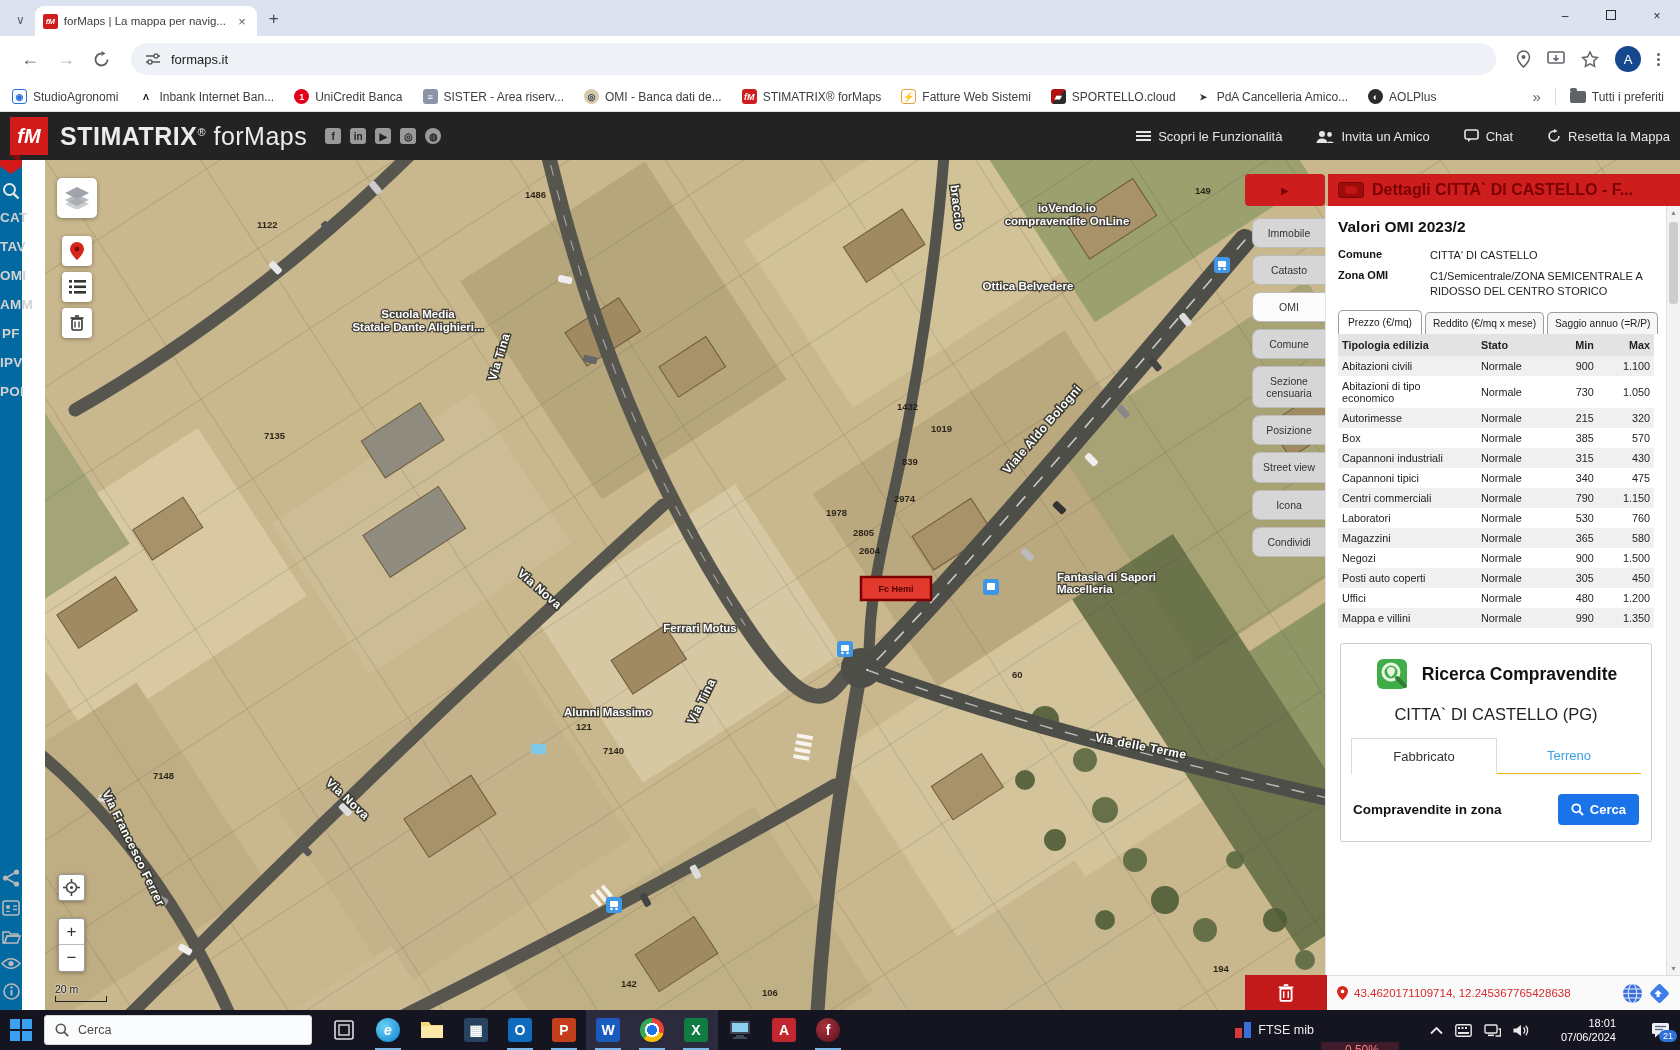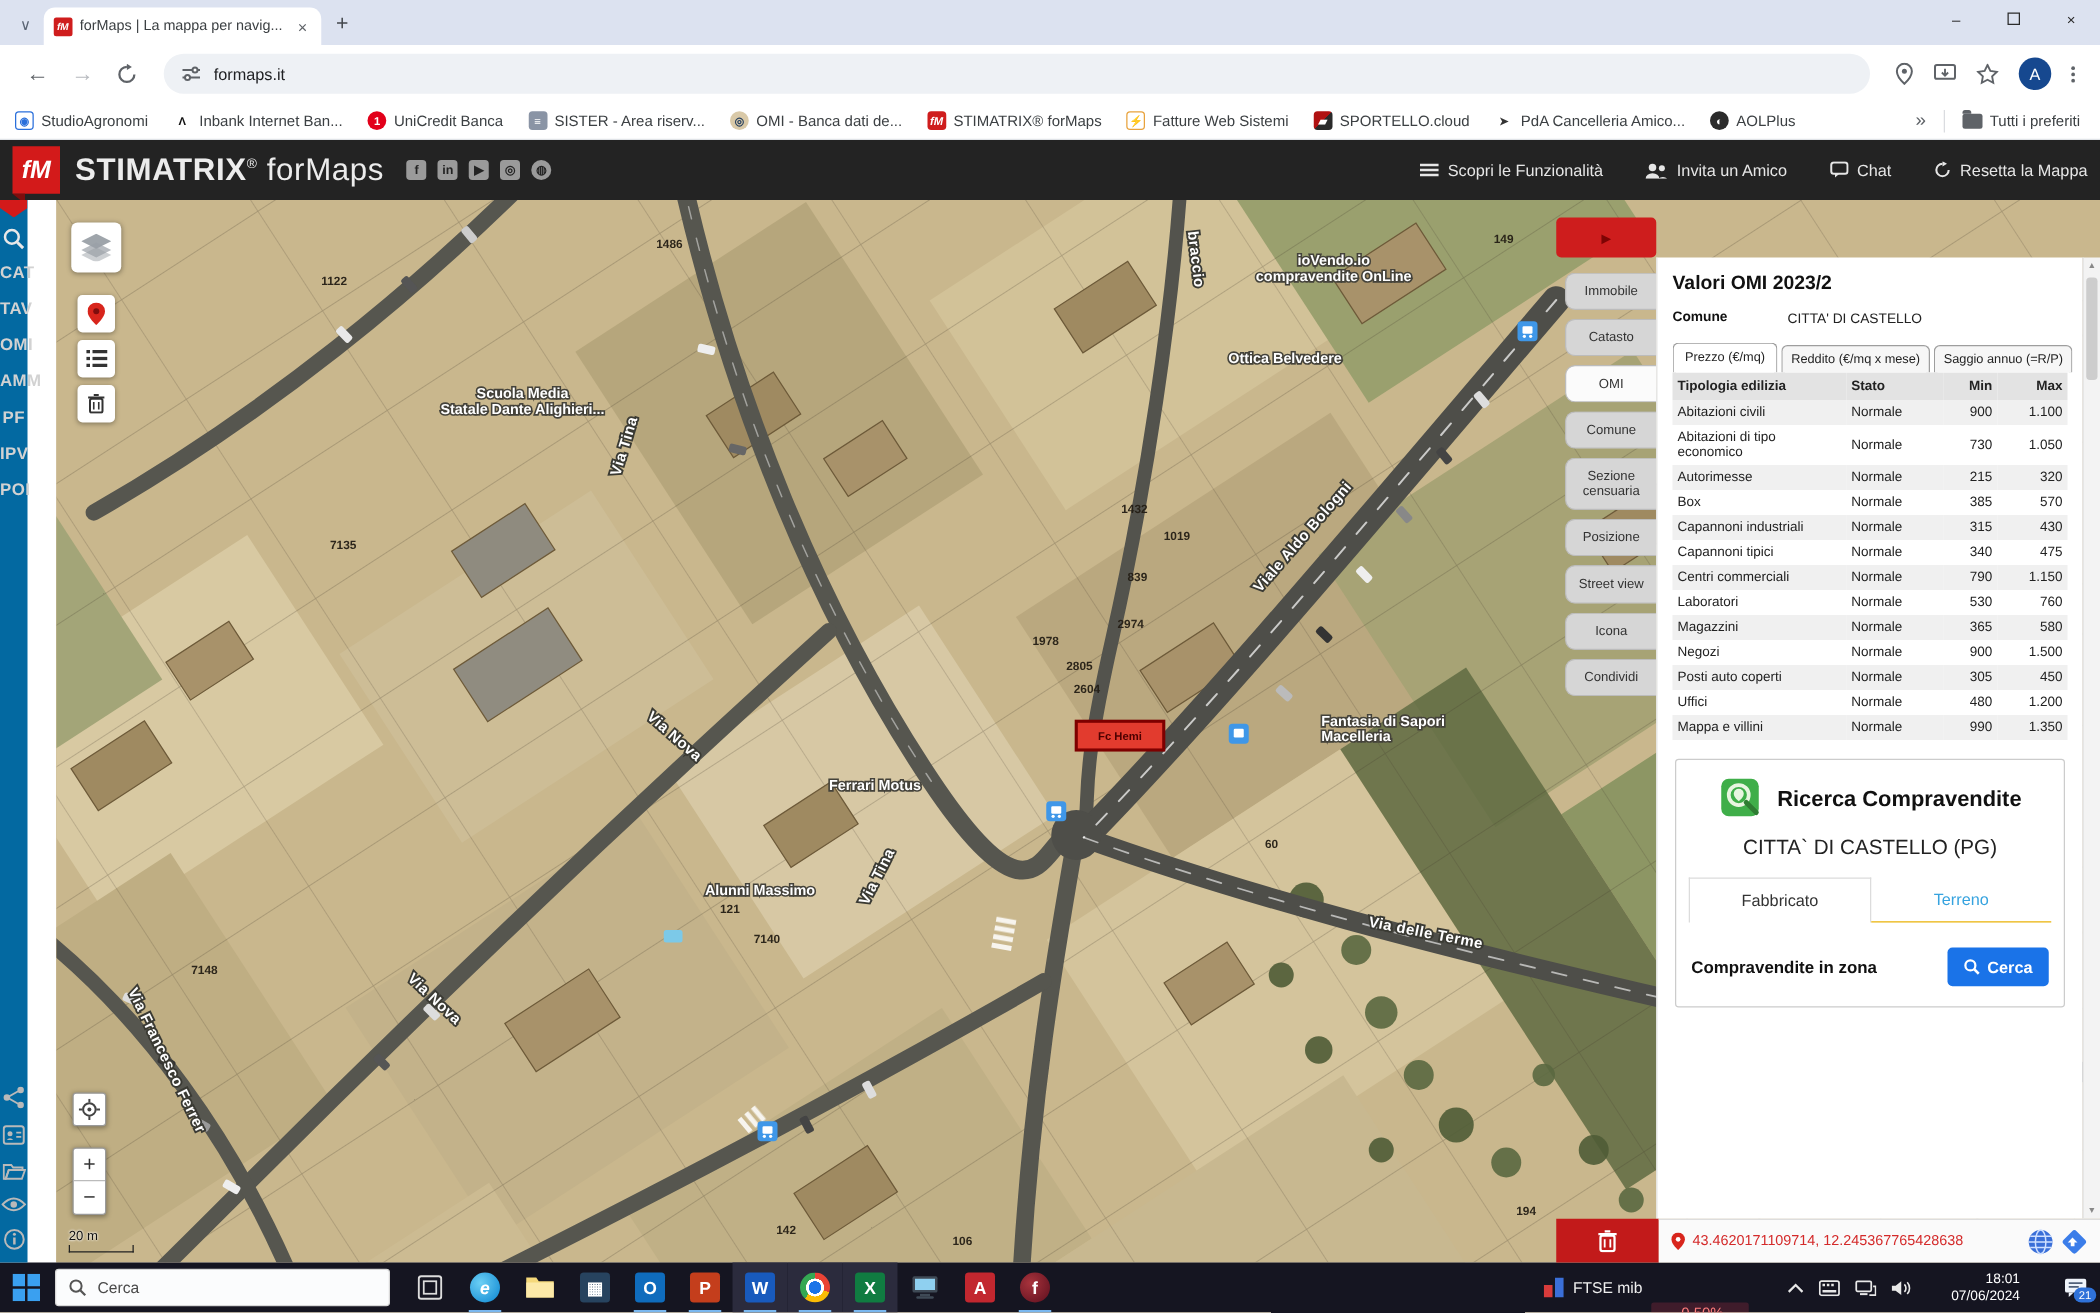--- a/index.html
+++ b/index.html
@@ -660,38 +660,46 @@
       </div>
       <div class="scalebox">
         <div class="sl">20 m</div>
         <div class="sbar"></div>
       </div>
     </div>
 
     <div class="panel">
       <div class="panel-red">
         <div class="arrow-box">►</div>
+        <div class="red-title">
+          <span class="detail-ic"></span>
+          <h1>Dettagli CITTA` DI CASTELLO - F...</h1>
+        </div>
       </div>
       <div class="panel-body">
         <div class="vmenu">
           <div class="vmenu-item">Immobile</div>
           <div class="vmenu-item">Catasto</div>
           <div class="vmenu-item active">OMI</div>
           <div class="vmenu-item">Comune</div>
           <div class="vmenu-item">Sezione censuaria</div>
           <div class="vmenu-item">Posizione</div>
           <div class="vmenu-item">Street view</div>
           <div class="vmenu-item">Icona</div>
           <div class="vmenu-item">Condividi</div>
         </div>
         <div class="pcontent">
           <h2>Valori OMI 2023/2</h2>
           <div class="inforow">
               <span class="k">Comune</span>
               <span class="v">CITTA' DI CASTELLO</span>
+            </div>
+          <div class="inforow">
+              <span class="k">Zona OMI</span>
+              <span class="v">C1/Semicentrale/ZONA SEMICENTRALE A RIDOSSO DEL CENTRO STORICO</span>
             </div>
           <div class="omitabs">
             <span class="omitab active">Prezzo (€/mq)</span>
             <span class="omitab">Reddito (€/mq x mese)</span>
             <span class="omitab">Saggio annuo (=R/P)</span>
           </div>
           <table class="omi">
             <tbody>
                 <tr>
               <th class="c-tip">Tipologia edilizia</th>

